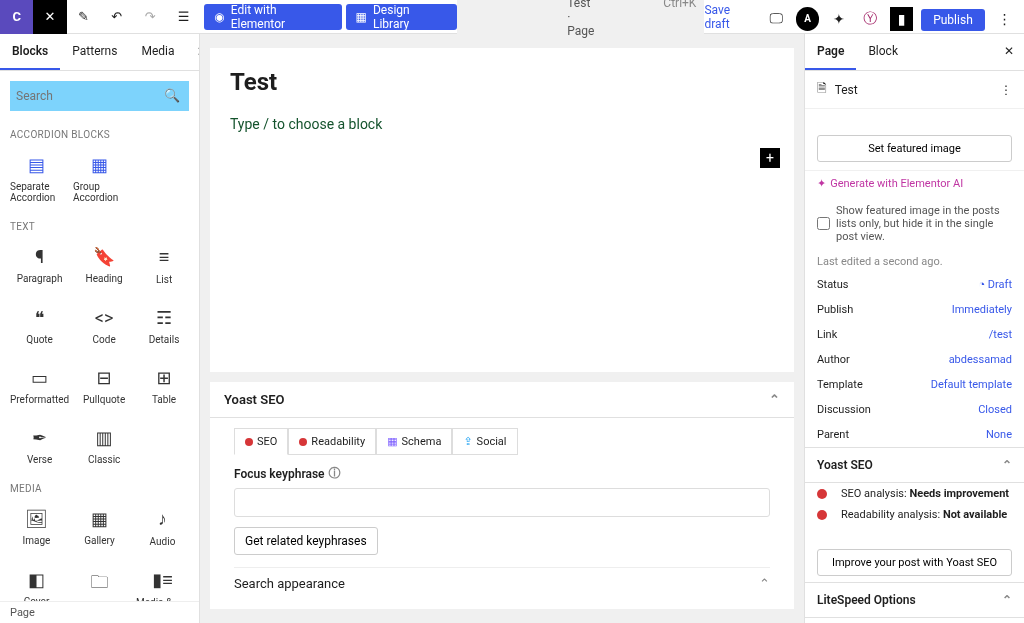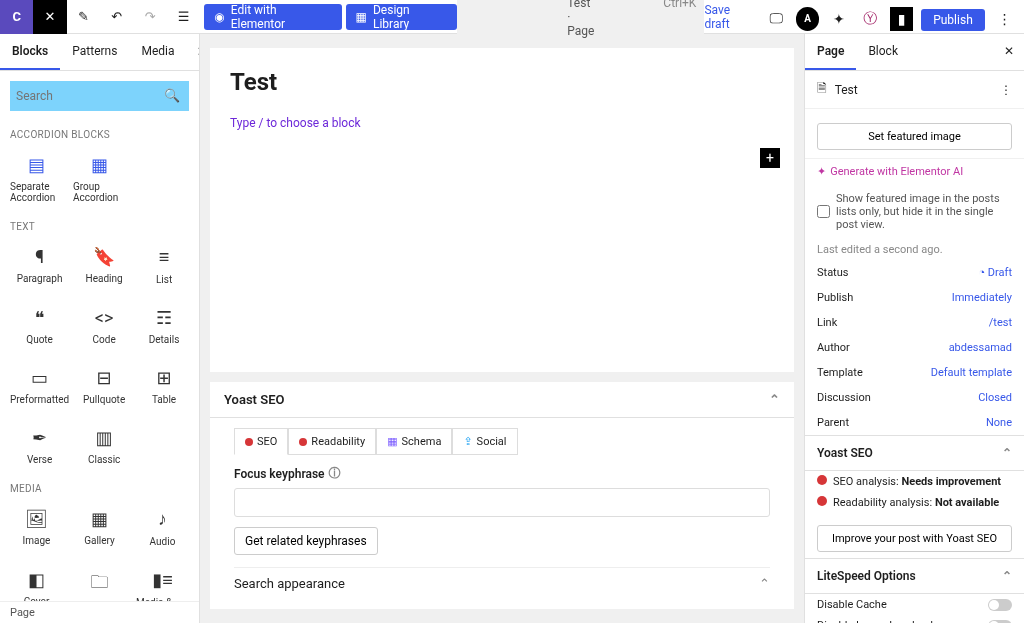--- a/index.html
+++ b/index.html
@@ -26,21 +26,21 @@
 .lp-search input{width:100%;padding:8px 30px 8px 6px;border:none;background:#7dd3fc;border-radius:0;font-size:12px}
 .lp-search .si{position:absolute;right:8px;top:7px;color:#555}
 .lp-section{padding:8px 10px 4px;font-size:10px;color:#777;letter-spacing:.3px}
 .lp-grid{display:grid;grid-template-columns:repeat(3,1fr);gap:2px;padding:0 6px}
 .lp-block{display:flex;flex-direction:column;align-items:center;padding:10px 4px;cursor:pointer;font-size:10px;color:#333}
 .lp-block .bi{font-size:18px;margin-bottom:6px;color:#333}
 .lp-scroll{overflow-y:auto;flex:1}
 .content{flex:1;background:#f0f0f0;padding:14px 10px;display:flex;flex-direction:column;gap:10px;overflow:hidden}
 .canvas{background:#fff;flex:1;padding:20px;position:relative}
 .canvas h1{font-size:24px;font-weight:700;margin-bottom:20px}
-.placeholder{color:#6d28d9;font-size:12px}
+.placeholder{color:#14532d;font-size:14px}
 .add-block{position:absolute;right:14px;top:100px;width:20px;height:20px;background:#000;color:#fff;display:flex;align-items:center;justify-content:center;font-size:14px;cursor:pointer}
 .yoast-panel{background:#fff}
 .yoast-head{padding:10px 14px;border-bottom:1px solid #e0e0e0;font-size:13px;font-weight:600;display:flex;justify-content:space-between;cursor:pointer}
 .yoast-body{padding:10px 24px}
 .yoast-tabs{display:flex;gap:0;margin-bottom:10px}
 .yt{padding:6px 10px;font-size:11px;display:flex;align-items:center;gap:4px;border:1px solid #ddd;cursor:pointer;background:#fff}
 .yt.active{border-bottom-color:#fff}
 .yt .dot{width:8px;height:8px;border-radius:50%}
 .red{background:#d63638}
 .yt .sq{color:#7b5cff}
@@ -49,28 +49,28 @@
 .related-btn{margin-top:10px;padding:6px 10px;border:1px solid #ccc;border-radius:3px;font-size:12px;background:#fff;cursor:pointer}
 .search-app{margin-top:12px;padding:8px 0;border-top:1px solid #eee;display:flex;justify-content:space-between;font-size:13px;cursor:pointer}
 .right-panel{width:220px;border-left:1px solid #e0e0e0;display:flex;flex-direction:column;font-size:12px;overflow-y:auto}
 .rp-tabs{display:flex;border-bottom:1px solid #e0e0e0;position:relative}
 .rp-tab{padding:10px 12px;cursor:pointer}
 .rp-tab.active{font-weight:600;border-bottom:2px solid #3858e9}
 .rp-close{margin-left:auto;padding:10px;cursor:pointer}
 .rp-row{padding:8px 12px;border-bottom:1px solid #f0f0f0}
 .rp-title-row{display:flex;align-items:center;gap:8px}
 .rp-title-row .dots{margin-left:auto;cursor:pointer}
-.rp-btn{width:100%;padding:6px;border:1px solid #ccc;border-radius:3px;background:#fff;font-size:11px;cursor:pointer;margin-top:6px;text-align:center}
+.rp-btn{width:100%;padding:6px;border:1px solid #ccc;border-radius:3px;background:#fff;font-size:11px;cursor:pointer;margin-top:18px;text-align:center}
 .rp-link-ai{display:flex;align-items:center;gap:4px;color:#c036a3;font-size:11px;padding:6px 12px;cursor:pointer}
 .rp-check{display:flex;gap:6px;padding:8px 12px;font-size:11px;color:#555}
 .rp-meta{padding:4px 12px;color:#888;font-size:11px;}
 .rp-kv{display:flex;justify-content:space-between;padding:6px 12px;font-size:11px}
 .rp-kv .v{color:#3858e9;cursor:pointer}
 .rp-section-h{padding:10px 12px;font-weight:600;border-top:1px solid #e0e0e0;border-bottom:1px solid #e0e0e0;display:flex;justify-content:space-between;cursor:pointer}
-.rp-seo-line{display:flex;gap:6px;padding:4px 12px;font-size:11px;}
+.rp-seo-line{display:flex;gap:14px;padding:4px 12px;font-size:11px;align-items:center}
 .rp-seo-line .dot{width:10px;height:10px;border-radius:50%;flex-shrink:0}
 .rp-toggle-row{display:flex;justify-content:space-between;align-items:center;padding:4px 12px;font-size:11px}
 .toggle{width:24px;height:12px;background:#ccc;border-radius:6px;position:relative;cursor:pointer}
 .toggle::after{content:"";width:10px;height:10px;background:#fff;border-radius:50%;position:absolute;top:1px;left:1px}
 .footer{padding:4px 10px;font-size:11px;color:#555;border-top:1px solid #eee}
 .chev{color:#888}
 </style>
 </head>
 <body>
 

